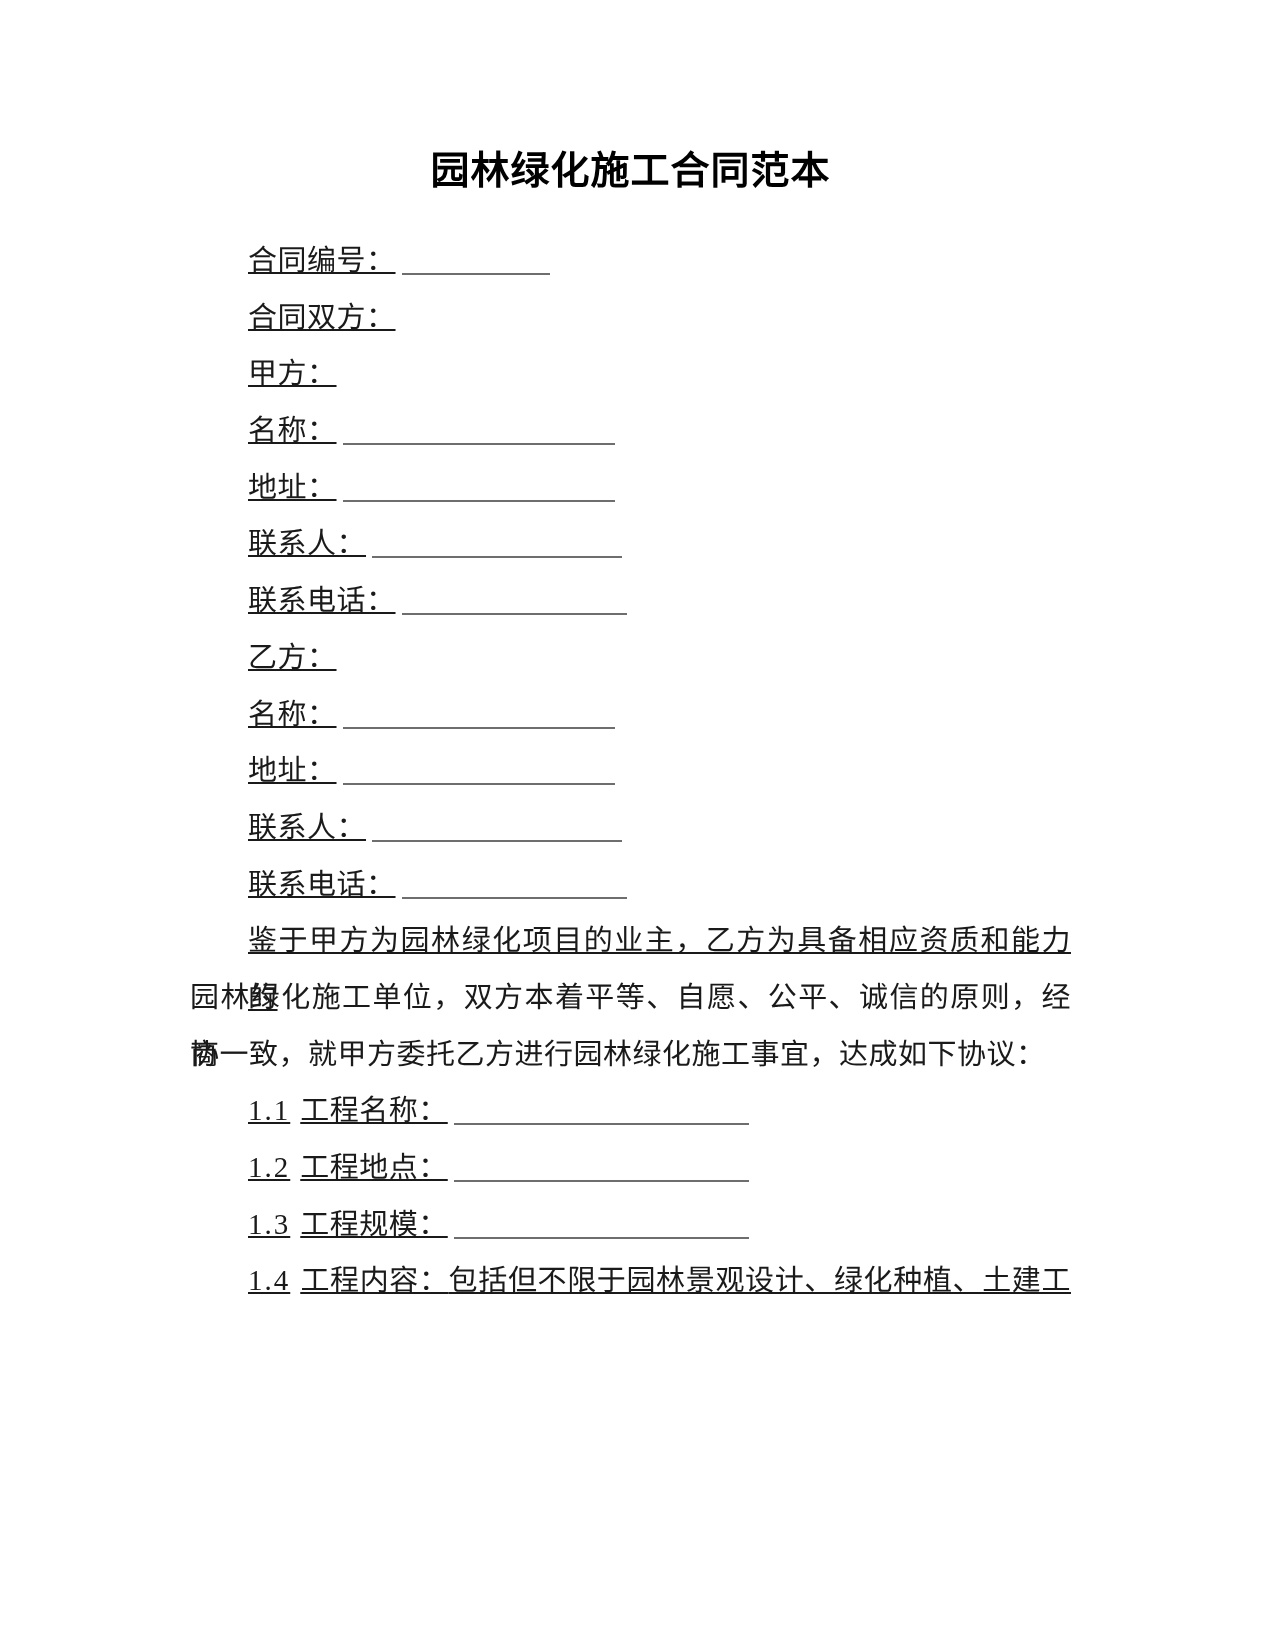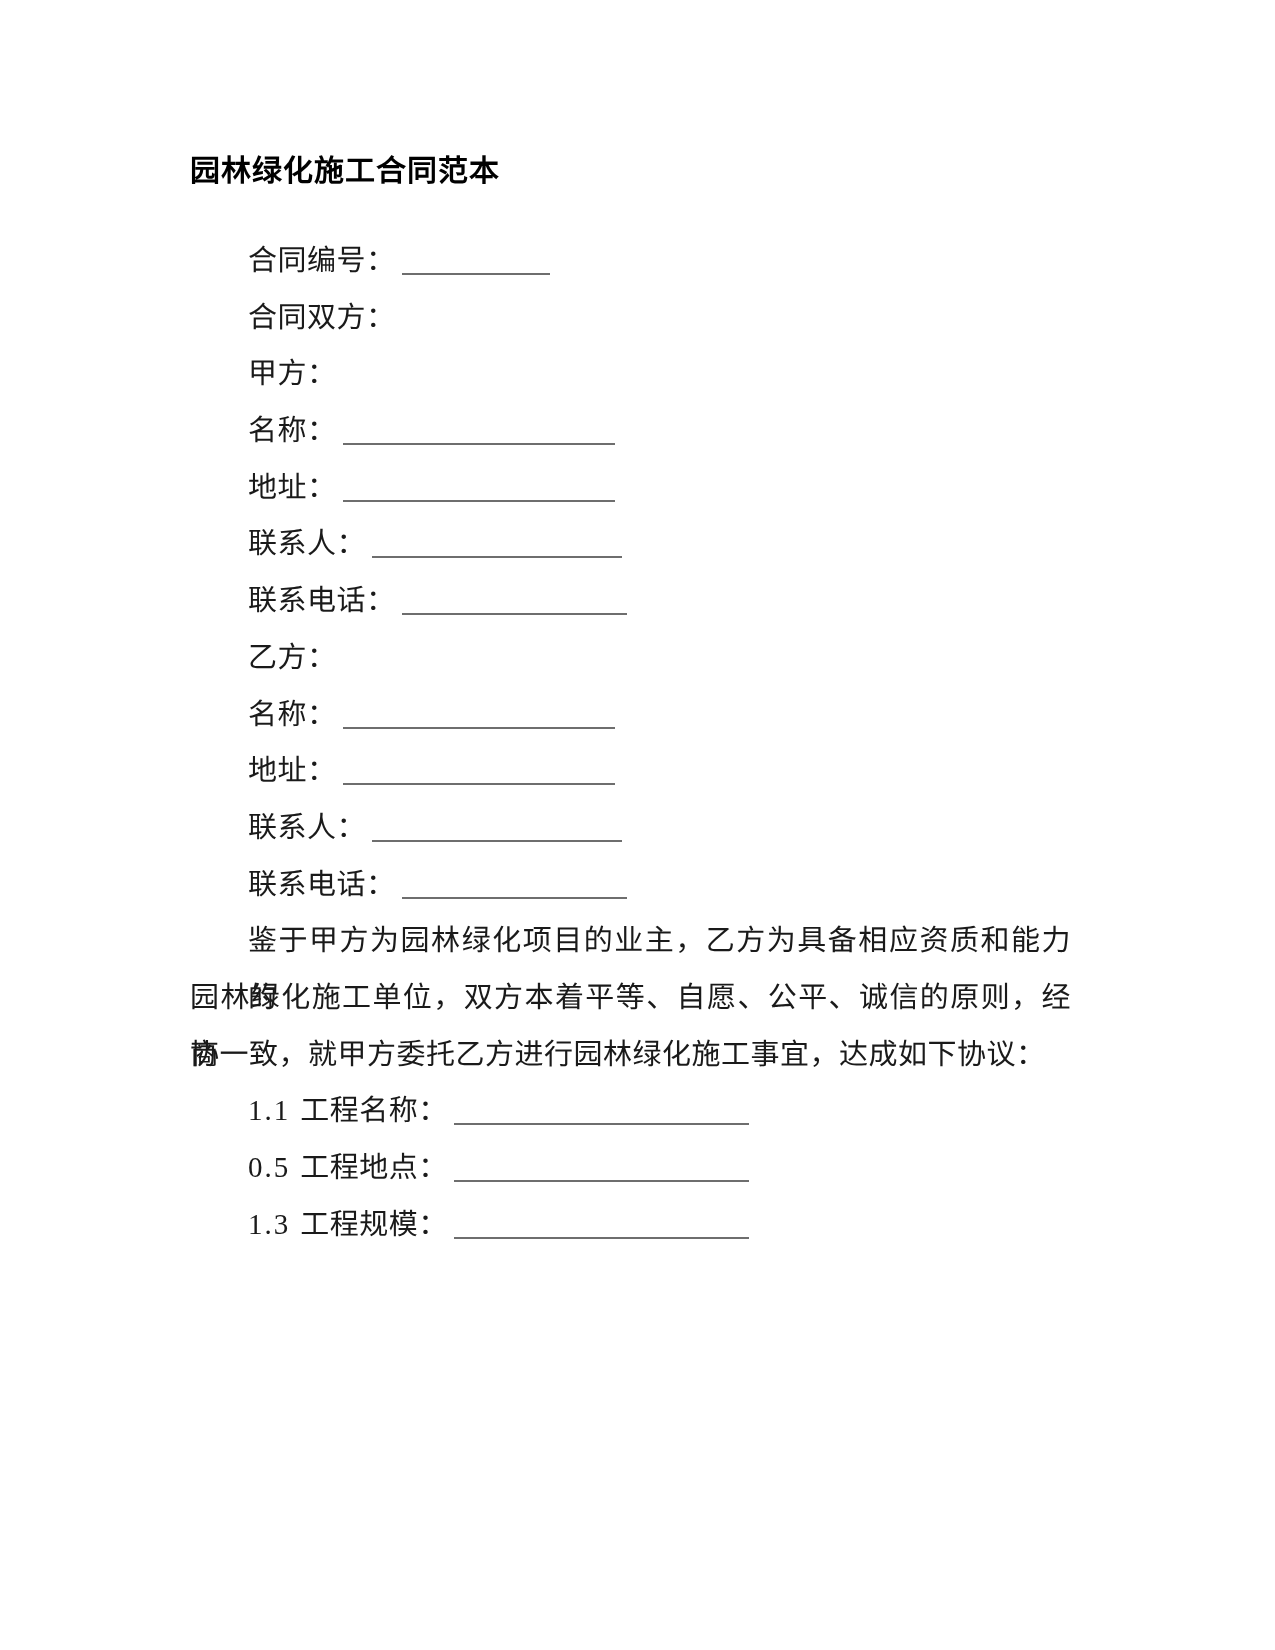--- a/index.html
+++ b/index.html
@@ -9,35 +9,35 @@
     height: 1650px;
     background: #ffffff;
     overflow: hidden;
     box-sizing: border-box;
     padding: 138px 204px 0 190px;
     font-family: "Liberation Serif", "DejaVu Serif", serif;
     color: #1a1a1a;
   }
   .doc-title {
     margin: 0;
-    font-size: 30px;
+    font-size: 39px;
     font-weight: bold;
     line-height: 66px;
-    text-align: left;
+    text-align: center;
     color: #000000;
     letter-spacing: 1px;
   }
   .content { margin-top: 28px; }
   .line {
     font-size: 29px;
     line-height: 56.7px;
     height: 56.7px;
     letter-spacing: 0.5px;
   }
-  .indent { padding-left: 58px; }
+  .indent { padding-left: 58px; text-decoration: underline; }
   .stretch {
     text-align: justify;
     text-align-last: justify;
   }
   .sec-heading {
     font-family: "Liberation Sans", "DejaVu Sans", sans-serif;
     font-weight: 700;
     color: #000000;
   }
   .num {
@@ -107,21 +107,24 @@
 
     <div class="line indent stretch">鉴于甲方为园林绿化项目的业主，乙方为具备相应资质和能力的</div>
     <div class="line stretch">园林绿化施工单位，双方本着平等、自愿、公平、诚信的原则，经协</div>
     <div class="line">商一致，就甲方委托乙方进行园林绿化施工事宜，达成如下协议：</div>
 
 
     <div class="line indent">
       <span class="num">1.1</span><span>工程名称：</span><span class="blank w295"></span>
     </div>
     <div class="line indent">
-      <span class="num">0.5</span><span>工程地点：</span><span class="blank w295"></span>
+      <span class="num">1.2</span><span>工程地点：</span><span class="blank w295"></span>
     </div>
     <div class="line indent">
       <span class="num">1.3</span><span>工程规模：</span><span class="blank w295"></span>
+    </div>
+    <div class="line indent stretch">
+      <span class="num">1.4</span><span>工程内容：</span><span>包括但不限于园林景观设计、绿化种植、土建工</span>
     </div>
 
 
   </div>
 </div>
 
 </body></html>

